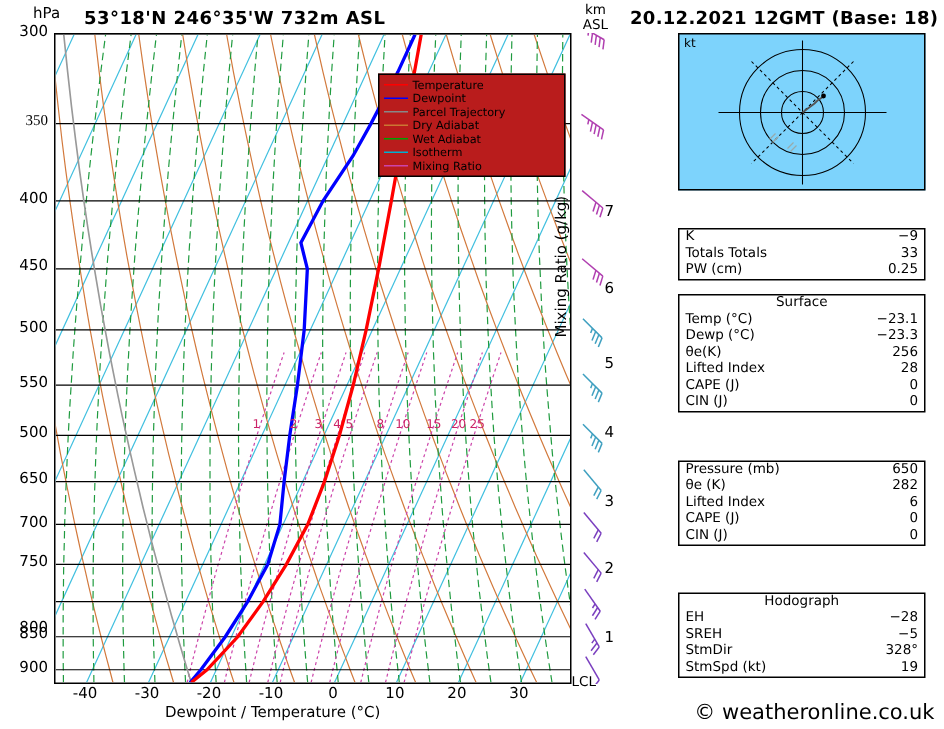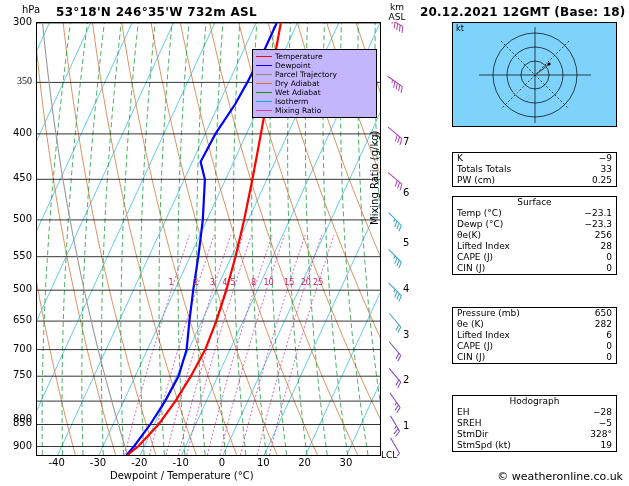--- a/index.html
+++ b/index.html
@@ -16,21 +16,21 @@
 
   
   #plot{left:36px;top:22px;width:345px;height:434px;border:1px solid #000;box-sizing:border-box;overflow:hidden;background:#fff;}
   #plotsvg{position:absolute;left:0;top:0;}
 
   .ylab{position:absolute;font-size:10px;color:#000;text-align:right;width:30px;}
   .xlab{position:absolute;font-size:10px;color:#000;text-align:center;width:30px;}
   #xaxis-title{position:absolute;left:110px;top:470px;font-size:10px;}
 
   
-  #legend{position:absolute;left:215px;top:26px;width:125px;border:1px solid #000;background:#c4b5fd;padding:2px 3px;box-sizing:border-box;}
+  #legend{position:absolute;left:215px;top:26px;width:125px;border:1px solid #000;background:#b91c1c;padding:2px 3px;box-sizing:border-box;}
   #legend .row{display:flex;align-items:center;height:9px;margin:0;}
   #legend .sw{width:16px;height:0;border-top-width:1.5px;border-top-style:solid;margin-right:3px;}
   #legend .lb{font-size:7.5px;line-height:9px;color:#000;white-space:nowrap;}
 
   
   #mixlabel{position:absolute;left:369px;top:225px;font-size:10px;transform:rotate(-90deg);transform-origin:left top;white-space:nowrap;}
 
   
   #hodo{left:452px;top:22px;width:165px;height:105px;border:1px solid #000;box-sizing:border-box;background:#7dd3fc;}
   #hodo .kt{position:absolute;left:3px;top:1px;font-size:8px;}
@@ -40,21 +40,21 @@
   .panel .ln{display:flex;justify-content:space-between;padding:0 4px;height:11px;line-height:11px;white-space:nowrap;}
   .panel .ctr{text-align:center;height:11px;line-height:11px;font-size:9px;}
   .panel .ln .k{text-align:left;}
   .panel .ln .v{text-align:right;min-width:34px;}
   #p1{top:152px;}
   #p2{top:196px;}
   #p3{top:307px;}
   #p4{top:395px;}
 
   
-  #copyright{position:absolute;right:6px;bottom:3px;font-size:11px;color:#000;}
+  #copyright{position:absolute;right:6px;bottom:3px;font-size:14px;color:#000;}
   
   #barbs{position:absolute;left:381px;top:22px;width:28px;height:434px;}
   #lcl{position:absolute;left:381px;top:450px;font-size:9px;}
 </style>
 </head>
 <body>
 
 <div id="root">
 
   <div class="abs hdr" id="hpa">hPa</div>

